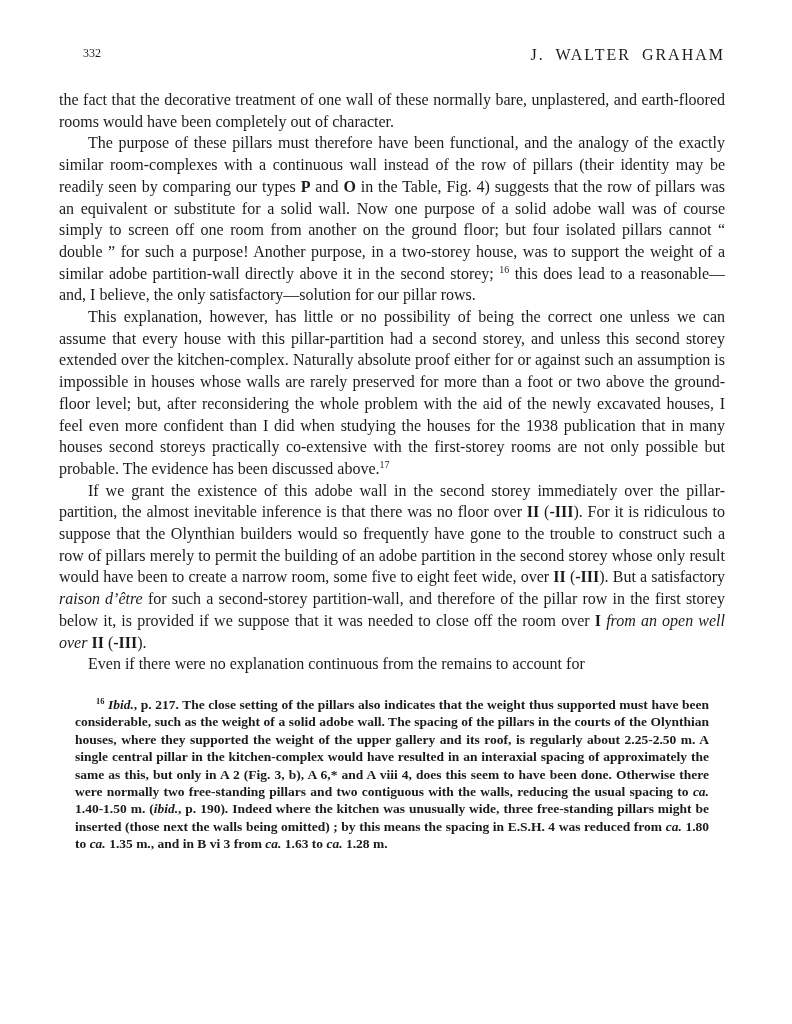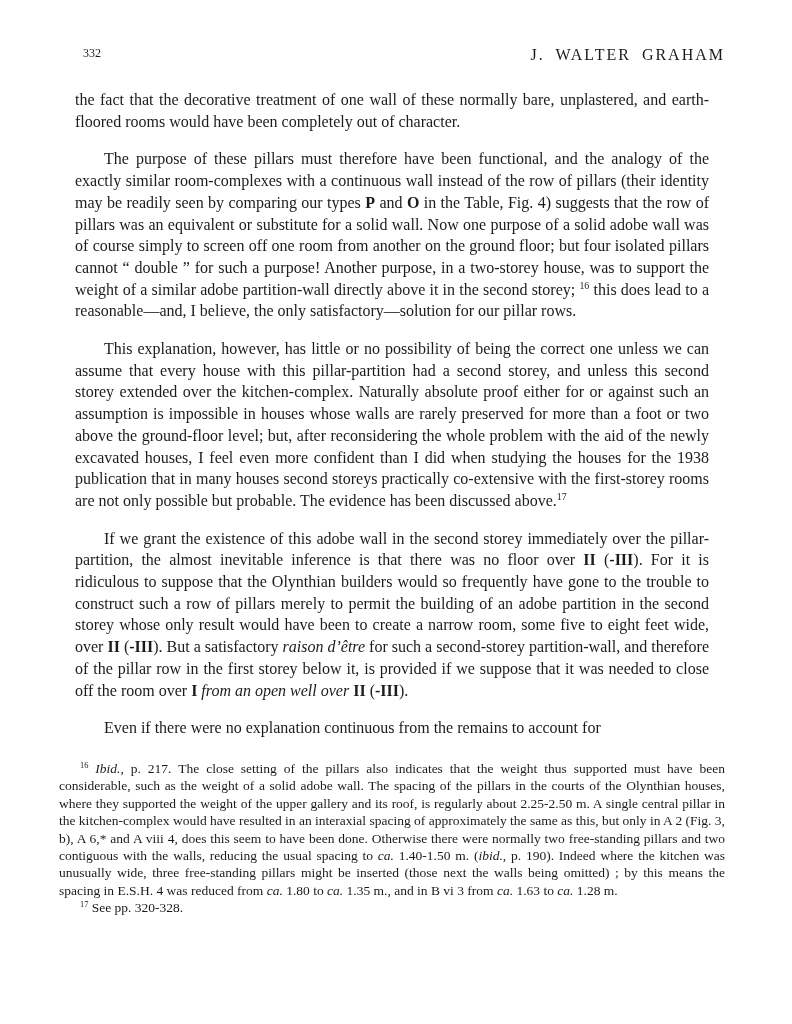--- a/index.html
+++ b/index.html
@@ -38,37 +38,38 @@
     word-spacing: 5px;
   }
   .body-text {
     font-size: 16px;
     line-height: 21.7px;
     text-align: justify;
     hyphens: auto;
     -webkit-hyphens: auto;
   }
   .body-text p {
-    margin: 16px;
+    margin: 0;
     text-indent: 29px;
   }
   .body-text p.no-indent {
     text-indent: 0;
   }
   .footnotes {
     margin-top: 21px;
     font-size: 13.5px;
     line-height: 17.4px;
     text-align: justify;
     hyphens: auto;
     -webkit-hyphens: auto;
   }
   .footnotes p {
-    margin: 0;
+    margin: 16px;
     text-indent: 21px;
+    font-weight: bold;
   }
   sup {
     font-size: 0.62em;
     vertical-align: super;
     line-height: 0;
   }
   b { font-weight: bold; }
   i { font-style: italic; }
 </style>
 </head>
@@ -83,15 +84,14 @@
   <main class="body-text" id="body-container">
       <p class="no-indent"><span>the fact that the decorative treatment of one wall of these normally bare, unplastered, and earth-floored rooms would have been completely out of character.</span></p>
       <p><span>The purpose of these pillars must therefore have been functional, and the analogy of the exactly similar room-complexes with a continuous wall instead of the row of pillars (their identity may be readily seen by comparing our types </span><b>P</b><span> and </span><b>O</b><span> in the Table, Fig. 4) suggests that the row of pillars was an equivalent or substitute for a solid wall. Now one purpose of a solid adobe wall was of course simply to screen off one room from another on the ground floor; but four isolated pillars cannot “ double ” for such a purpose! Another purpose, in a two-storey house, was to support the weight of a similar adobe partition-wall directly above it in the second storey; </span><sup>16</sup><span> this does lead to a reasonable—and, I believe, the only satisfactory—solution for our pillar rows.</span></p>
       <p><span>This explanation, however, has little or no possibility of being the correct one unless we can assume that every house with this pillar-partition had a second storey, and unless this second storey extended over the kitchen-complex. Naturally absolute proof either for or against such an assumption is impossible in houses whose walls are rarely preserved for more than a foot or two above the ground-floor level; but, after reconsidering the whole problem with the aid of the newly excavated houses, I feel even more confident than I did when studying the houses for the 1938 publication that in many houses second storeys practically co-extensive with the first-storey rooms are not only possible but probable. The evidence has been discussed above.</span><sup>17</sup></p>
       <p><span>If we grant the existence of this adobe wall in the second storey immediately over the pillar-partition, the almost inevitable inference is that there was no floor over </span><b>II</b><span> (</span><b>-III</b><span>). For it is ridiculous to suppose that the Olynthian builders would so frequently have gone to the trouble to construct such a row of pillars merely to permit the building of an adobe partition in the second storey whose only result would have been to create a narrow room, some five to eight feet wide, over </span><b>II</b><span> (</span><b>-III</b><span>). But a satisfactory </span><i>raison d’être</i><span> for such a second-storey partition-wall, and therefore of the pillar row in the first storey below it, is provided if we suppose that it was needed to close off the room over </span><b>I</b><span> </span><i>from an open well over</i><span> </span><b>II</b><span> (</span><b>-III</b><span>).</span></p>
       <p><span>Even if there were no explanation continuous from the remains to account for</span></p>
     </main>
 
   <section class="footnotes" id="footnotes-container">
       <p><sup>16</sup> <i>Ibid.</i><span>, p. 217. The close setting of the pillars also indicates that the weight thus supported must have been considerable, such as the weight of a solid adobe wall. The spacing of the pillars in the courts of the Olynthian houses, where they supported the weight of the upper gallery and its roof, is regularly about 2.25-2.50 m. A single central pillar in the kitchen-complex would have resulted in an interaxial spacing of approximately the same as this, but only in A 2 (Fig. 3, b), A 6,* and A viii 4, does this seem to have been done. Otherwise there were normally two free-standing pillars and two contiguous with the walls, reducing the usual spacing to </span><i>ca.</i><span> 1.40-1.50 m. (</span><i>ibid.</i><span>, p. 190). Indeed where the kitchen was unusually wide, three free-standing pillars might be inserted (those next the walls being omitted) ; by this means the spacing in E.S.H. 4 was reduced from </span><i>ca.</i><span> 1.80 to </span><i>ca.</i><span> 1.35 m., and in B vi 3 from </span><i>ca.</i><span> 1.63 to </span><i>ca.</i><span> 1.28 m.</span></p>
-      <p><sup>17</sup> <span>See pp. 320-328.</span></p>
     </section>
 </div>
 
 </body></html>

